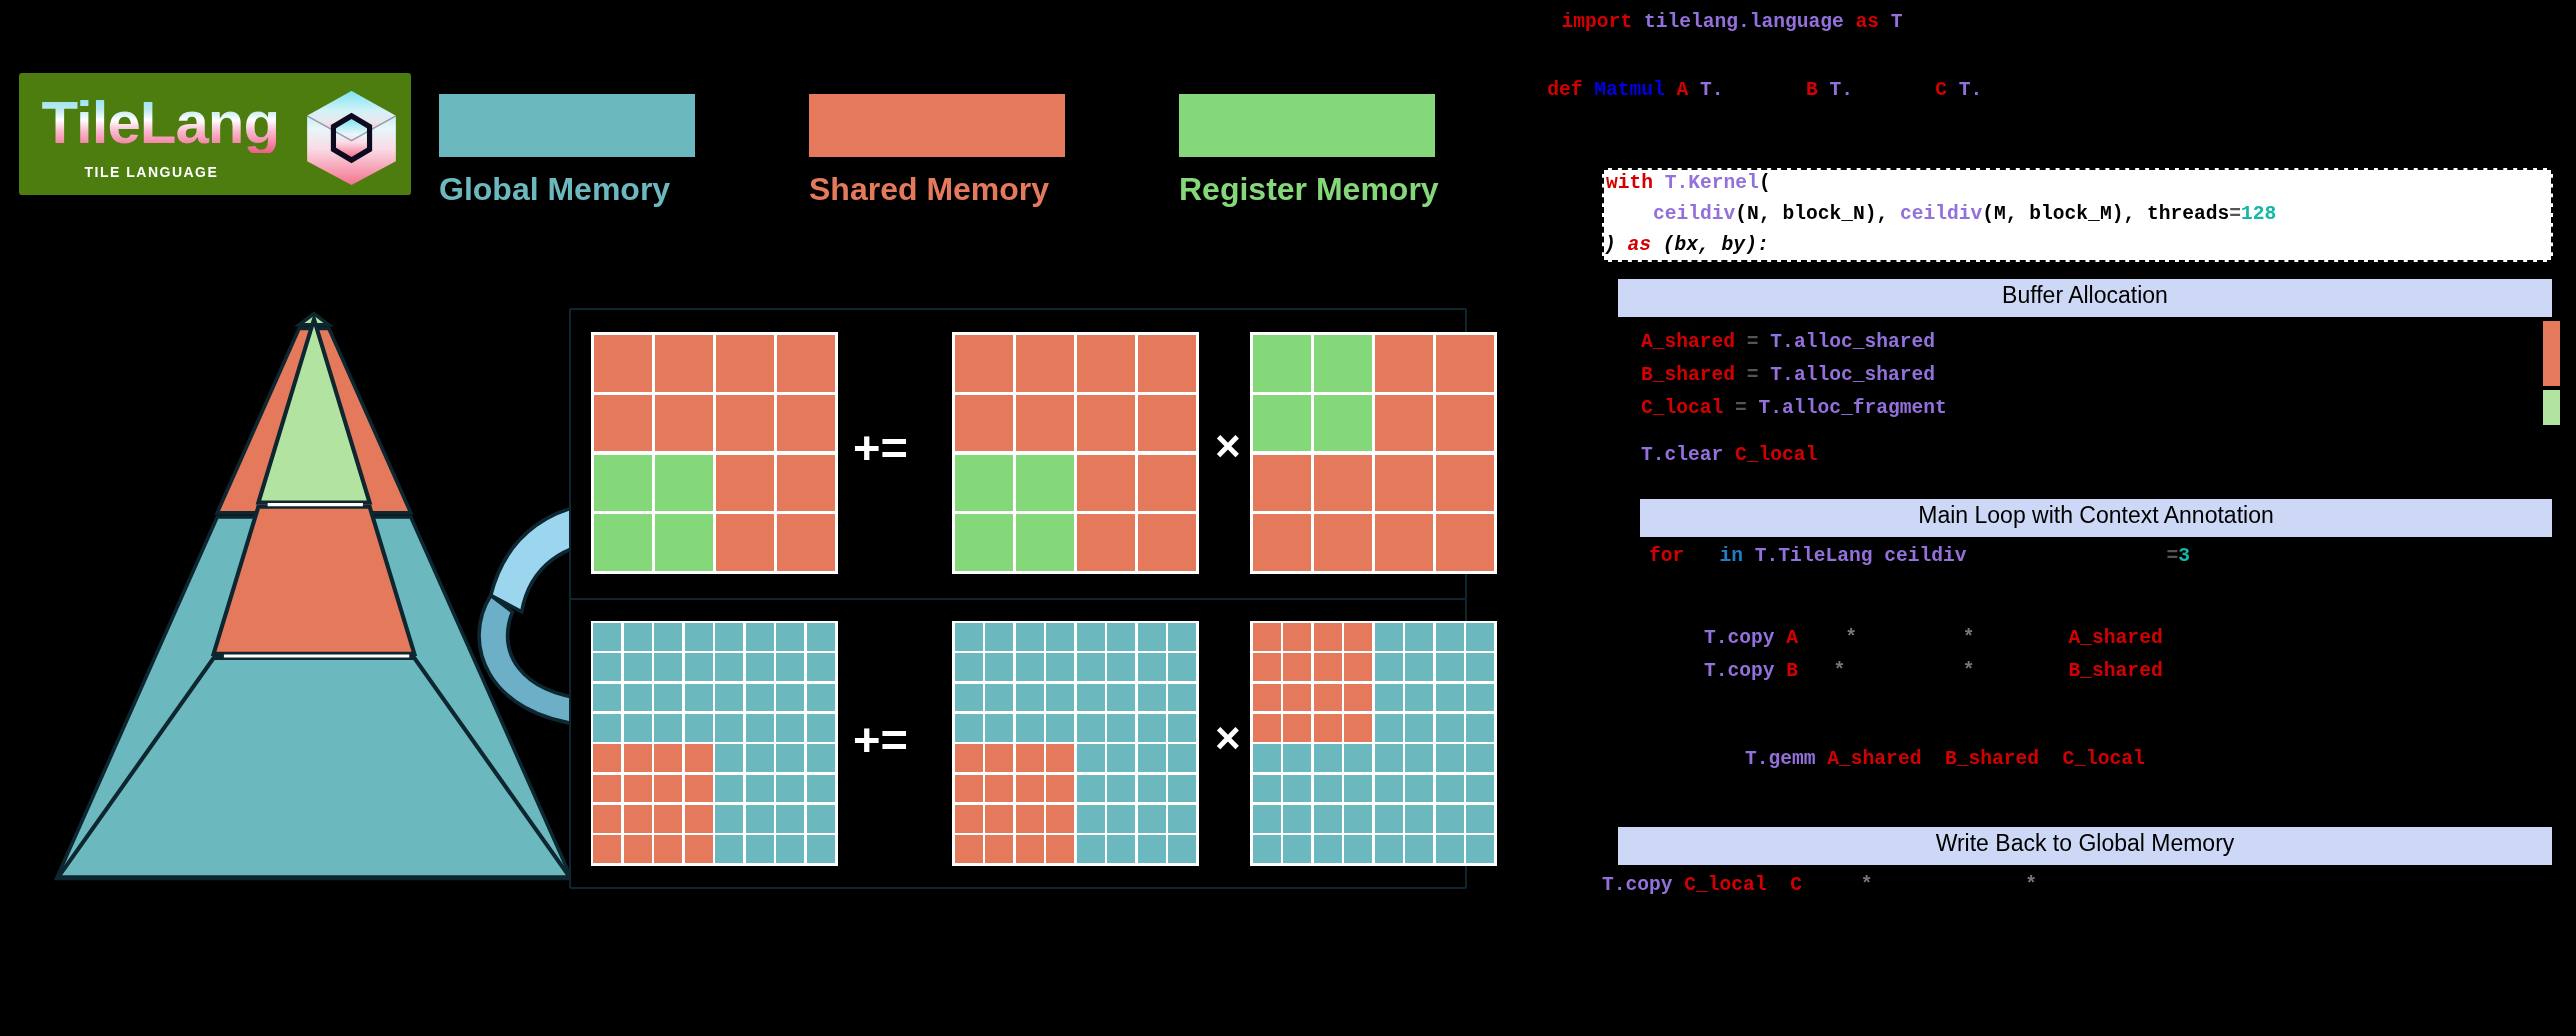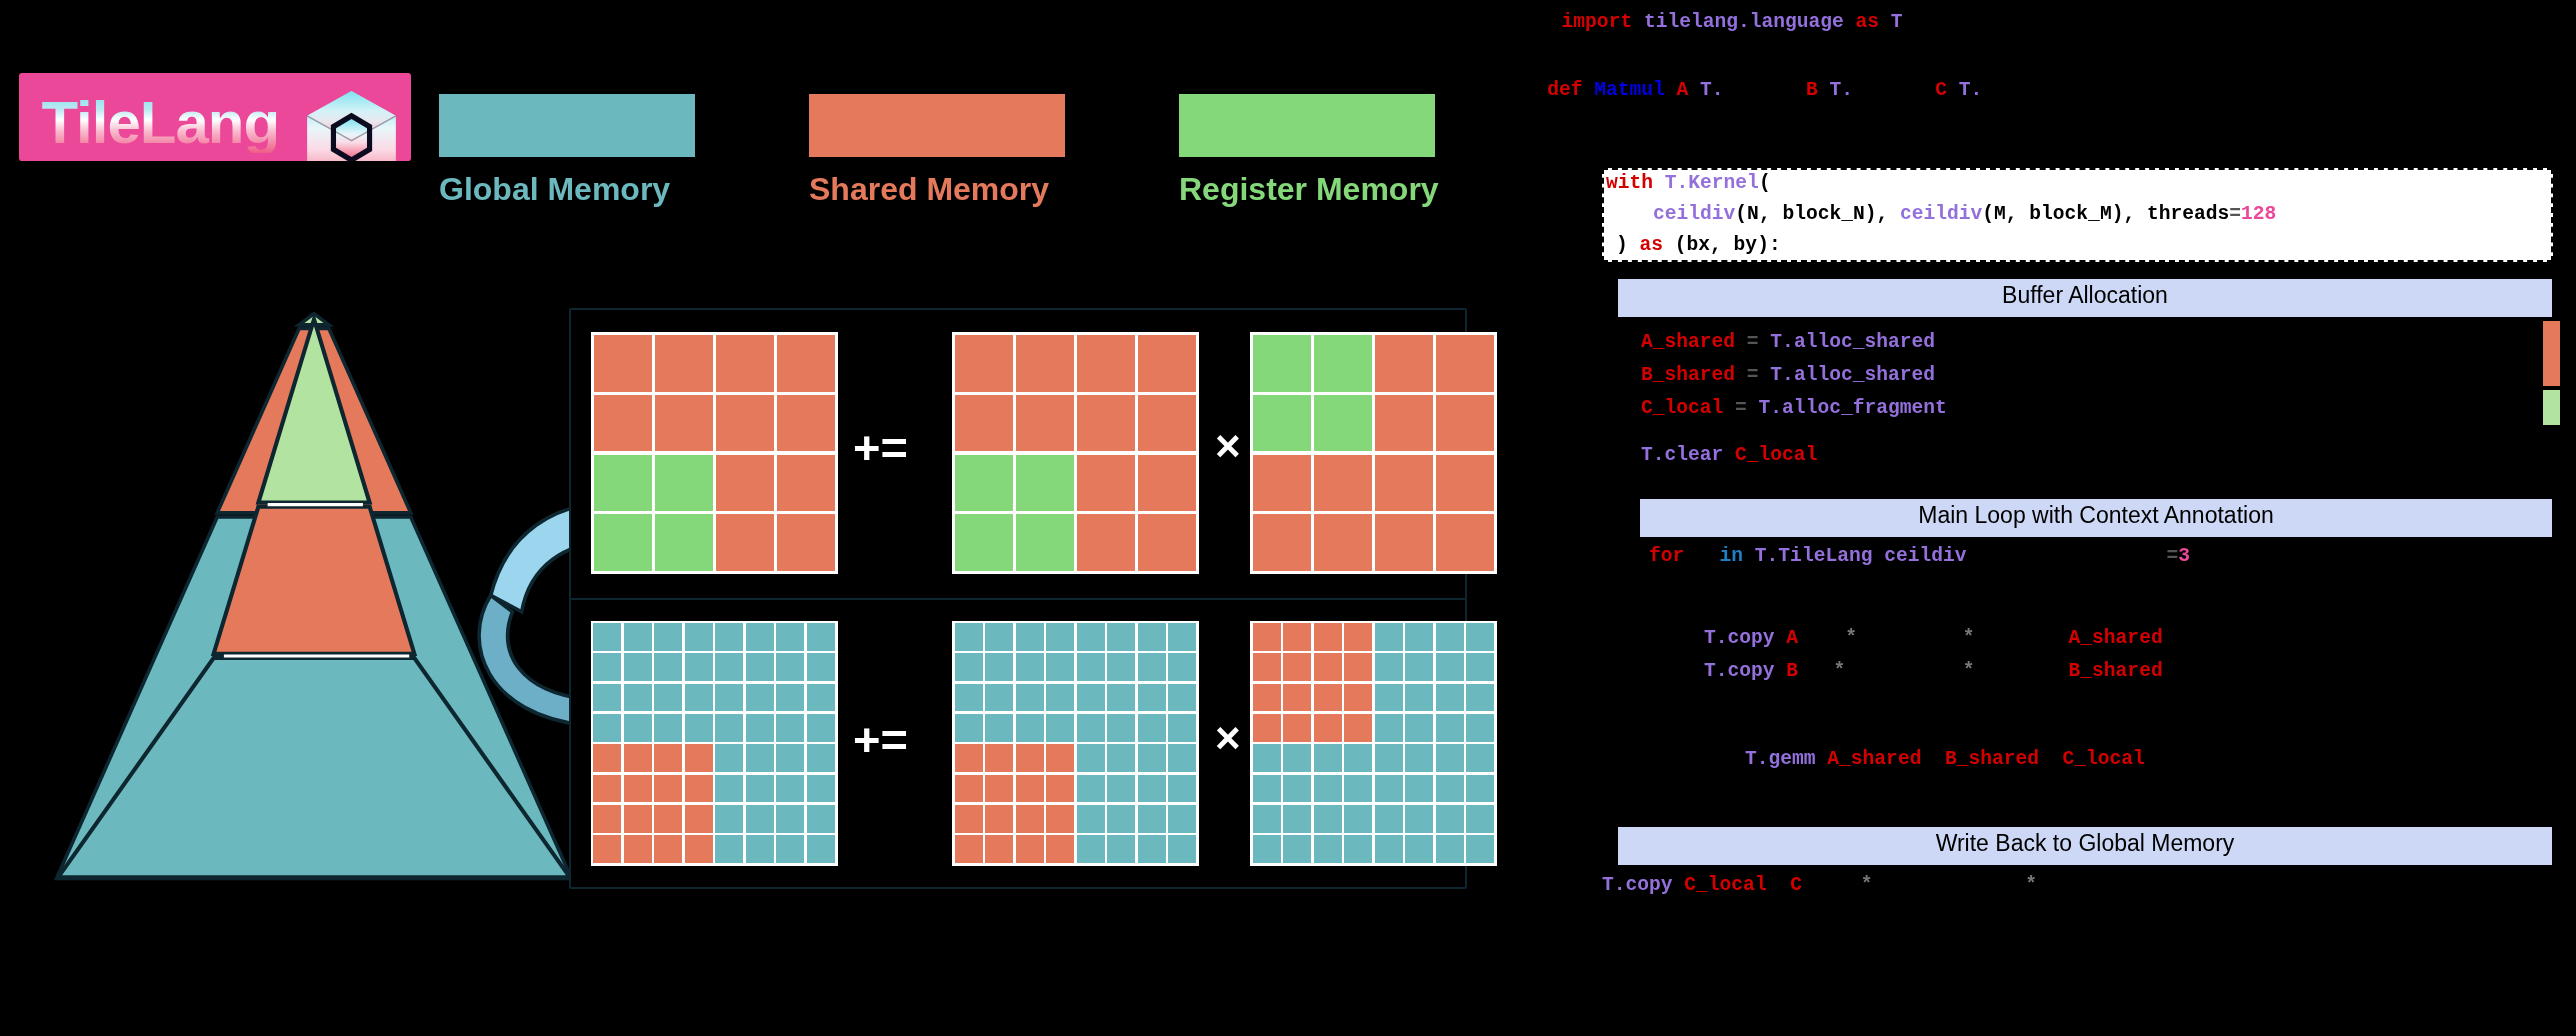--- a/index.html
+++ b/index.html
@@ -6,22 +6,22 @@
   html,body{margin:0;padding:0;background:#000;}
   body{
     width:2701px;height:1037px;position:relative;overflow:hidden;
     font-family:"Liberation Sans","DejaVu Sans",sans-serif;
     background:#000;color:#fff;
   }
   .abs{position:absolute;}
 
   
   #logo-card{
-    left:18.5px;top:73px;width:392px;height:88px;
-    background:#ec4899;border-radius:3.1px;overflow:hidden;
+    left:18.5px;top:73px;width:392px;height:122px;
+    background:#4d7c0f;border-radius:3.1px;overflow:hidden;
   }
   #logo-word{
     position:absolute;left:23px;top:19.6px;
     font-size:60px;font-weight:bold;letter-spacing:-1px;
     line-height:1;
     background:linear-gradient(180deg,#7fe3f0 0%,#bfe9f2 28%,#ffffff 45%,#f9b9cd 64%,#ef5d86 100%);
     -webkit-background-clip:text;background-clip:text;
     -webkit-text-fill-color:transparent;color:transparent;
   }
   #logo-sub{
@@ -86,21 +86,21 @@
     box-sizing:border-box;padding-top:5.2px;
   }
   #kernel-body{
     position:absolute;background:#fff;border:2.1px dashed #000;
     box-sizing:border-box;
   }
   .kw{color:#d40000;}
   .fn{color:#9370db;}
   .id{color:#d40000;}
   .def{color:#0000e0;}
-  .num{color:#ec4899;}
+  .num{color:#14b8a6;}
   .op2{color:#555;}
   .var{color:#1f7fc4;}
   .pl{color:#000;}
   .star{color:#777;}
   .swatch-strip{position:absolute;}
 </style>
 </head>
 <body>
 
 <div class="abs" id="logo-card">
@@ -428,21 +428,21 @@
 </div>
 
 <div class="abs" id="code-col">
 
   <div class="code-line" id="line-import" style="left:21.6px;top:13.4px;"><span class="kw">import </span><span class="fn">tilelang.language </span><span class="kw">as </span><span class="fn">T</span></div>
   <div class="code-line" id="line-def" style="left:7.2px;top:81px;"><span class="kw">def </span><span class="def">Matmul</span><span class="pl"> </span><span class="id">A</span><span class="pl"> </span><span class="fn">T.</span><span class="pl">       </span><span class="id">B</span><span class="pl"> </span><span class="fn">T.</span><span class="pl">       </span><span class="id">C</span><span class="pl"> </span><span class="fn">T.</span></div>
 
   <div id="kernel-body" style="left:62px;top:168px;width:951px;height:94px;"></div>
   <div class="code-line" id="sec0-l0" style="left:66px;top:174px;"><span class="kw">with </span><span class="fn">T.Kernel</span><span class="pl">(</span></div>
   <div class="code-line" id="sec0-l1" style="left:66px;top:205px;"><span class="pl">    </span><span class="fn">ceildiv</span><span class="pl">(N, block_N), </span><span class="fn">ceildiv</span><span class="pl">(M, block_M), threads</span><span class="op2">=</span><span class="num">128</span></div>
-  <div class="code-line" id="sec0-l2" style="left:76px;top:236px;"><span class="pl">) </span><span class="kw">as</span><span class="pl"> (bx, by):</span></div>
+  <div class="code-line" id="sec0-l2" style="left:64px;top:236px;font-style:italic;"><span class="pl">) </span><span class="kw">as</span><span class="pl"> (bx, by):</span></div>
 
   <div class="sec-header" id="sec1-h" style="left:78px;top:279px;width:934px;height:38px;">Buffer Allocation</div>
   <div class="code-line" id="sec1-l0" style="left:101px;top:333px;"><span class="id">A_shared</span><span class="op2"> = </span><span class="fn">T.alloc_shared</span></div>
   <div class="code-line" id="sec1-l1" style="left:101px;top:366px;"><span class="id">B_shared</span><span class="op2"> = </span><span class="fn">T.alloc_shared</span></div>
   <div class="code-line" id="sec1-l2" style="left:101px;top:399px;"><span class="id">C_local</span><span class="op2"> = </span><span class="fn">T.alloc_fragment</span></div>
   <div class="code-line" id="sec1-l3" style="left:101px;top:446px;"><span class="fn">T.clear</span><span class="pl"> </span><span class="id">C_local</span></div>
   <div class="swatch-strip" style="left:1003px;top:321px;width:16.5px;height:65px;background:#E5795C;"></div>
   <div class="swatch-strip" style="left:1003px;top:390px;width:16.5px;height:35px;background:#B3E3A0;"></div>
 
   <div class="sec-header" id="sec2-h" style="left:100px;top:499px;width:912px;height:38px;">Main Loop with Context Annotation</div>

